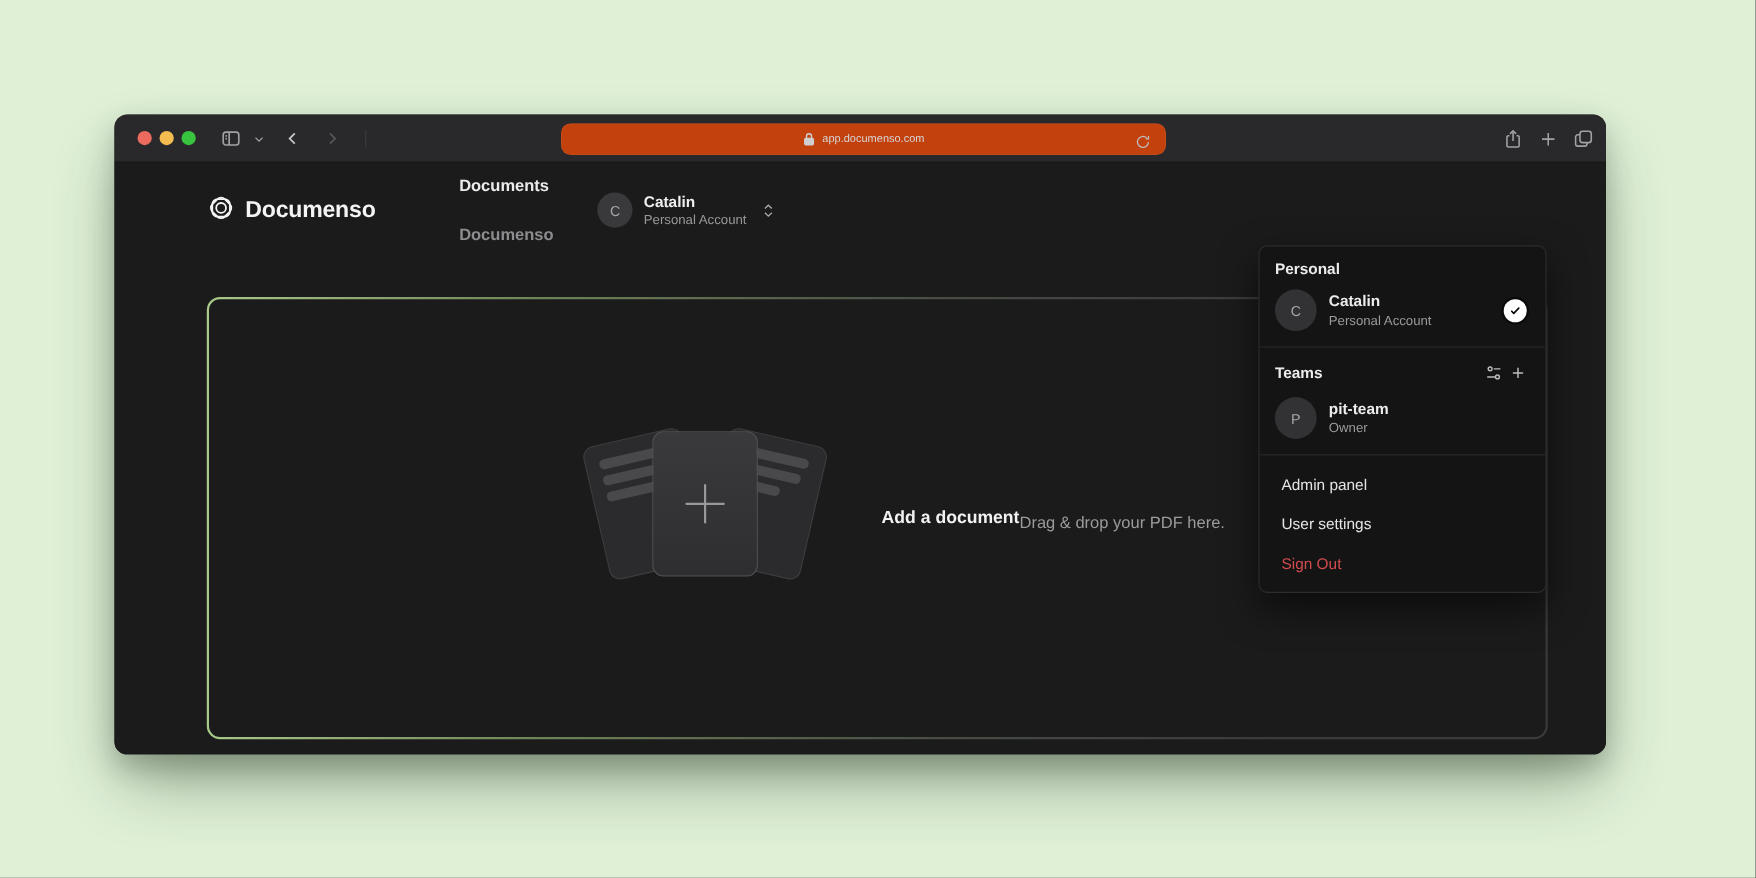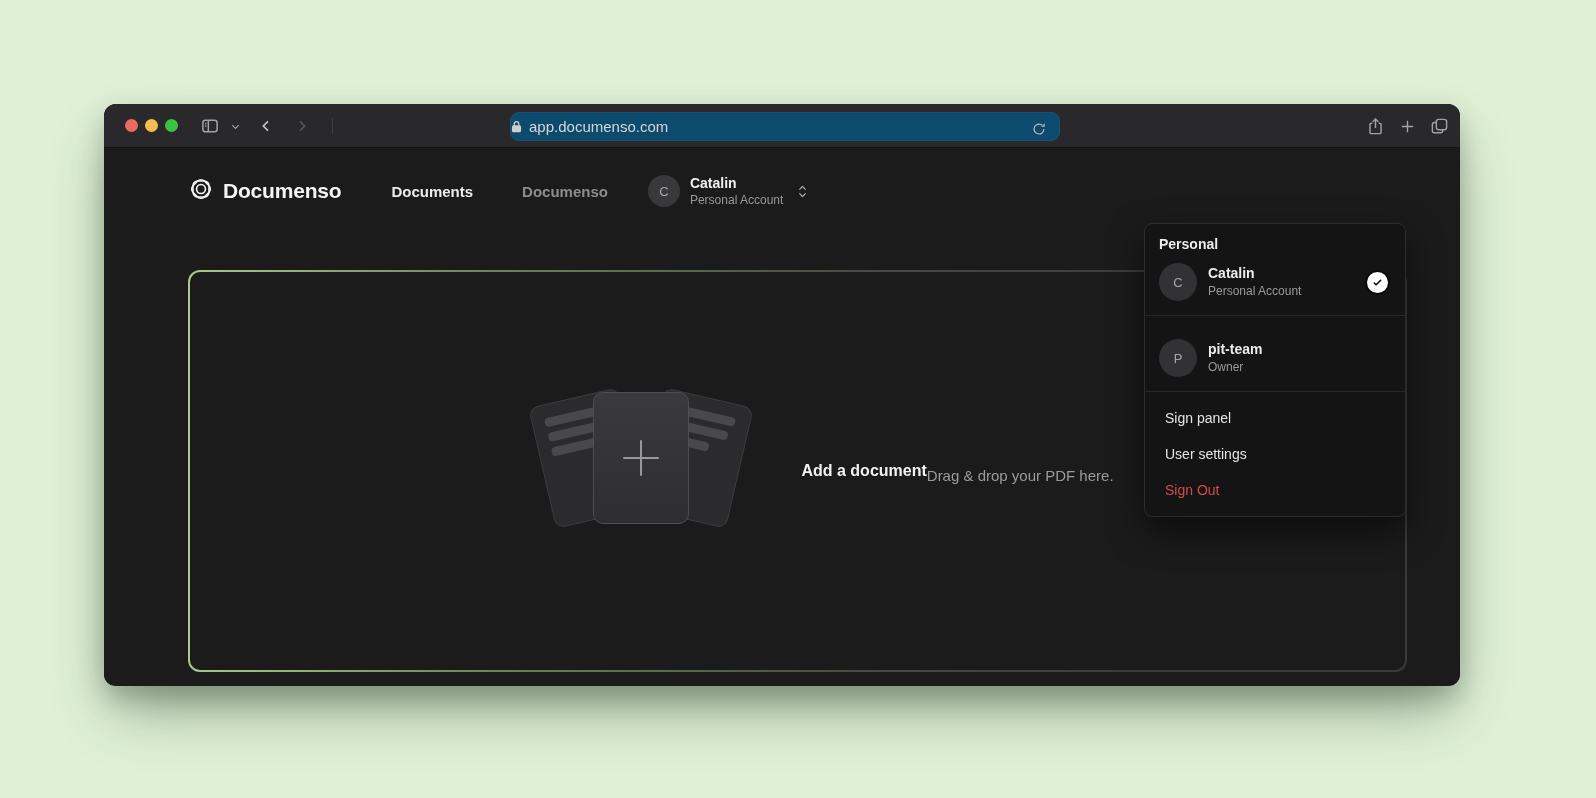--- a/index.html
+++ b/index.html
@@ -24,36 +24,36 @@
   .light { width:13px; height:13px; border-radius:50%; }
   .light.red{ background:#ed6a5e; } .light.yellow{ background:#f5bd4f; } .light.green{ background:#39c43f; }
 
   .tb-icon { position:absolute; top:10px; width:24px; height:24px; display:flex; align-items:center; justify-content:center; color:#a2a2a4; }
   .tb-icon svg { display:block; }
   .tb-icon.dim { color:#565658; }
   .tb-divider { position:absolute; left:228px; top:14px; width:1px; height:16px; background:#3c3c3e; }
 
   .urlbar {
     position:absolute; left:406px; top:8px; width:550px; height:29px;
-    background:#0c4a6e; border:1px solid rgba(255,255,255,.05); border-radius:9px;
-    display:flex; align-items:center; justify-content:flex-start; gap:7px;
-    color:#d6d6d8; font-size:15px;
+    background:#c2410c; border:1px solid rgba(255,255,255,.05); border-radius:9px;
+    display:flex; align-items:center; justify-content:center; gap:7px;
+    color:#d6d6d8; font-size:10px;
   }
   .urlbar .refresh { position:absolute; right:8px; top:4px; color:#bdbdbf; }
 
   
   .content { position:relative; width:100%; height:537px; background:#1b1b1c; }
   .app-header {
     position:absolute; left:84px; right:53px; top:20px; height:46px;
     display:flex; align-items:center;
   }
   .brand { display:flex; align-items:center; gap:9px; }
   .brand .logo { color:#f4f4f5; }
   .brand .word { font-size:21px; font-weight:700; color:#f4f4f5; letter-spacing:-.2px; }
-  .nav { display:flex; gap:49px; margin-left:50px; }
+  .nav { display:flex; gap:27px; margin-left:76px;flex-direction:column; }
   .nav .nav-item { font-size:15px; font-weight:600; color:#8d8d8f; cursor:pointer; }
   .nav .nav-item.active { color:#ececed; }
 
   .searchbox {
     margin-left:auto; width:383px; height:39px; border-radius:8px;
     border:1px solid #3a3a3c; background:rgba(255,255,255,.015);
     display:flex; align-items:center; padding:0 10px 0 14px; gap:10px; position:relative;
   }
   .searchbox input {
     flex:1; background:transparent; border:none; outline:none;
@@ -279,31 +279,48 @@
             <span class="row-spacer"></span>
             <span class="check-circle">
               <svg width="11" height="11" viewBox="0 0 24 24" fill="none" stroke="#0a0a0a" stroke-width="3.4" stroke-linecap="round" stroke-linejoin="round">
                   <path d="m5 13 4 4L19 7"></path>
                 </svg>
             </span>
           </div>
         </div>
 
         <div class="menu-section">
+          <div class="menu-label-row">
+            <span class="menu-label">Teams</span>
+            <span class="spacer"></span>
+            <span class="mini-btn">
+              <svg width="16" height="16" viewBox="0 0 24 24" fill="none" stroke="currentColor" stroke-width="2">
+                <circle cx="7" cy="6.5" r="2.6"></circle>
+                  <path d="M12 6.5h9"></path>
+                  <circle cx="17" cy="17.5" r="2.6"></circle>
+                  <path d="M3 17.5h11"></path>
+              </svg>
+            </span>
+            <span class="mini-btn">
+              <svg width="16" height="16" viewBox="0 0 24 24" fill="none" stroke="currentColor" stroke-width="2">
+                  <path d="M12 5v14M5 12h14"></path>
+                </svg>
+            </span>
+          </div>
           <div class="menu-row">
             <span class="avatar">P</span>
             <span>
               <div class="row-name">pit-team</div>
               <div class="row-sub">Owner</div>
             </span>
           </div>
         </div>
 
         <div class="menu-actions">
-          <div class="menu-item">Sign panel</div>
+          <div class="menu-item">Admin panel</div>
           <div class="menu-item">User settings</div>
           <div class="menu-item danger">Sign Out</div>
         </div>
       </div>
 
     </div>
   </div>
 </div>
 
 </body></html>

